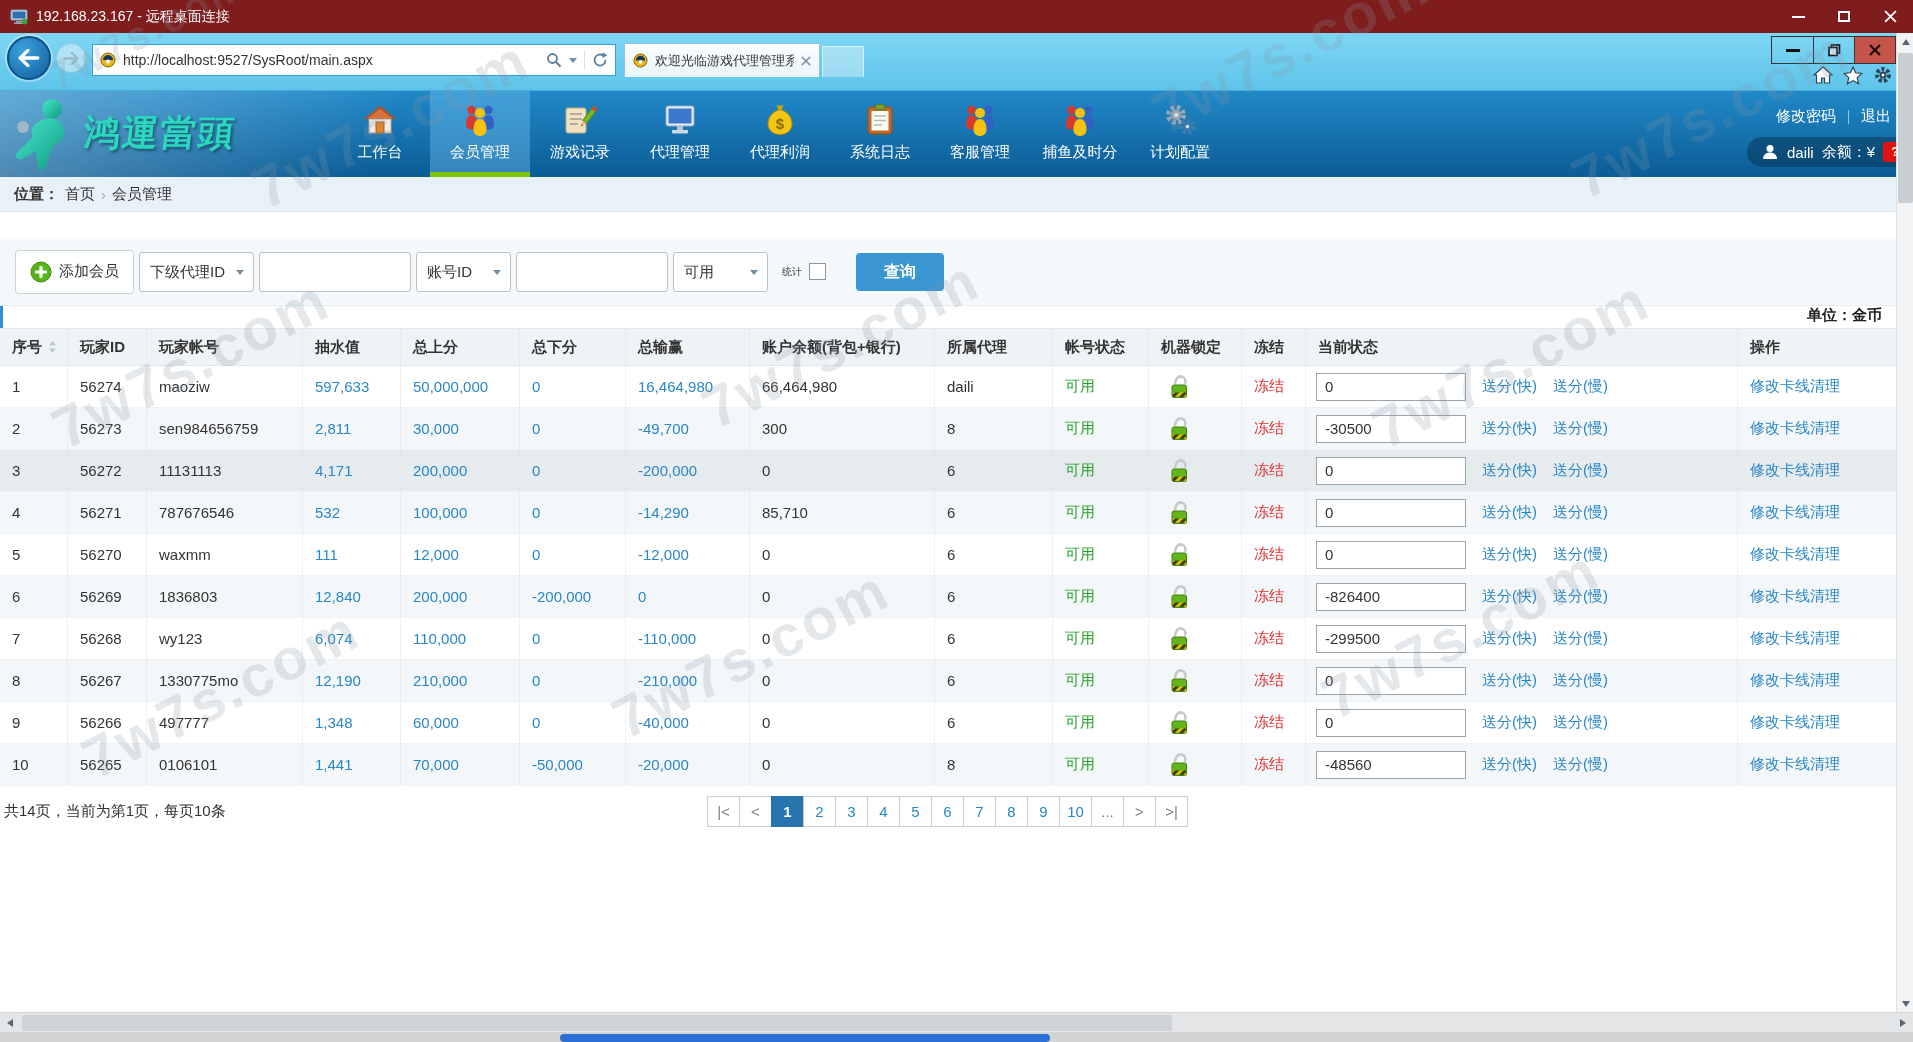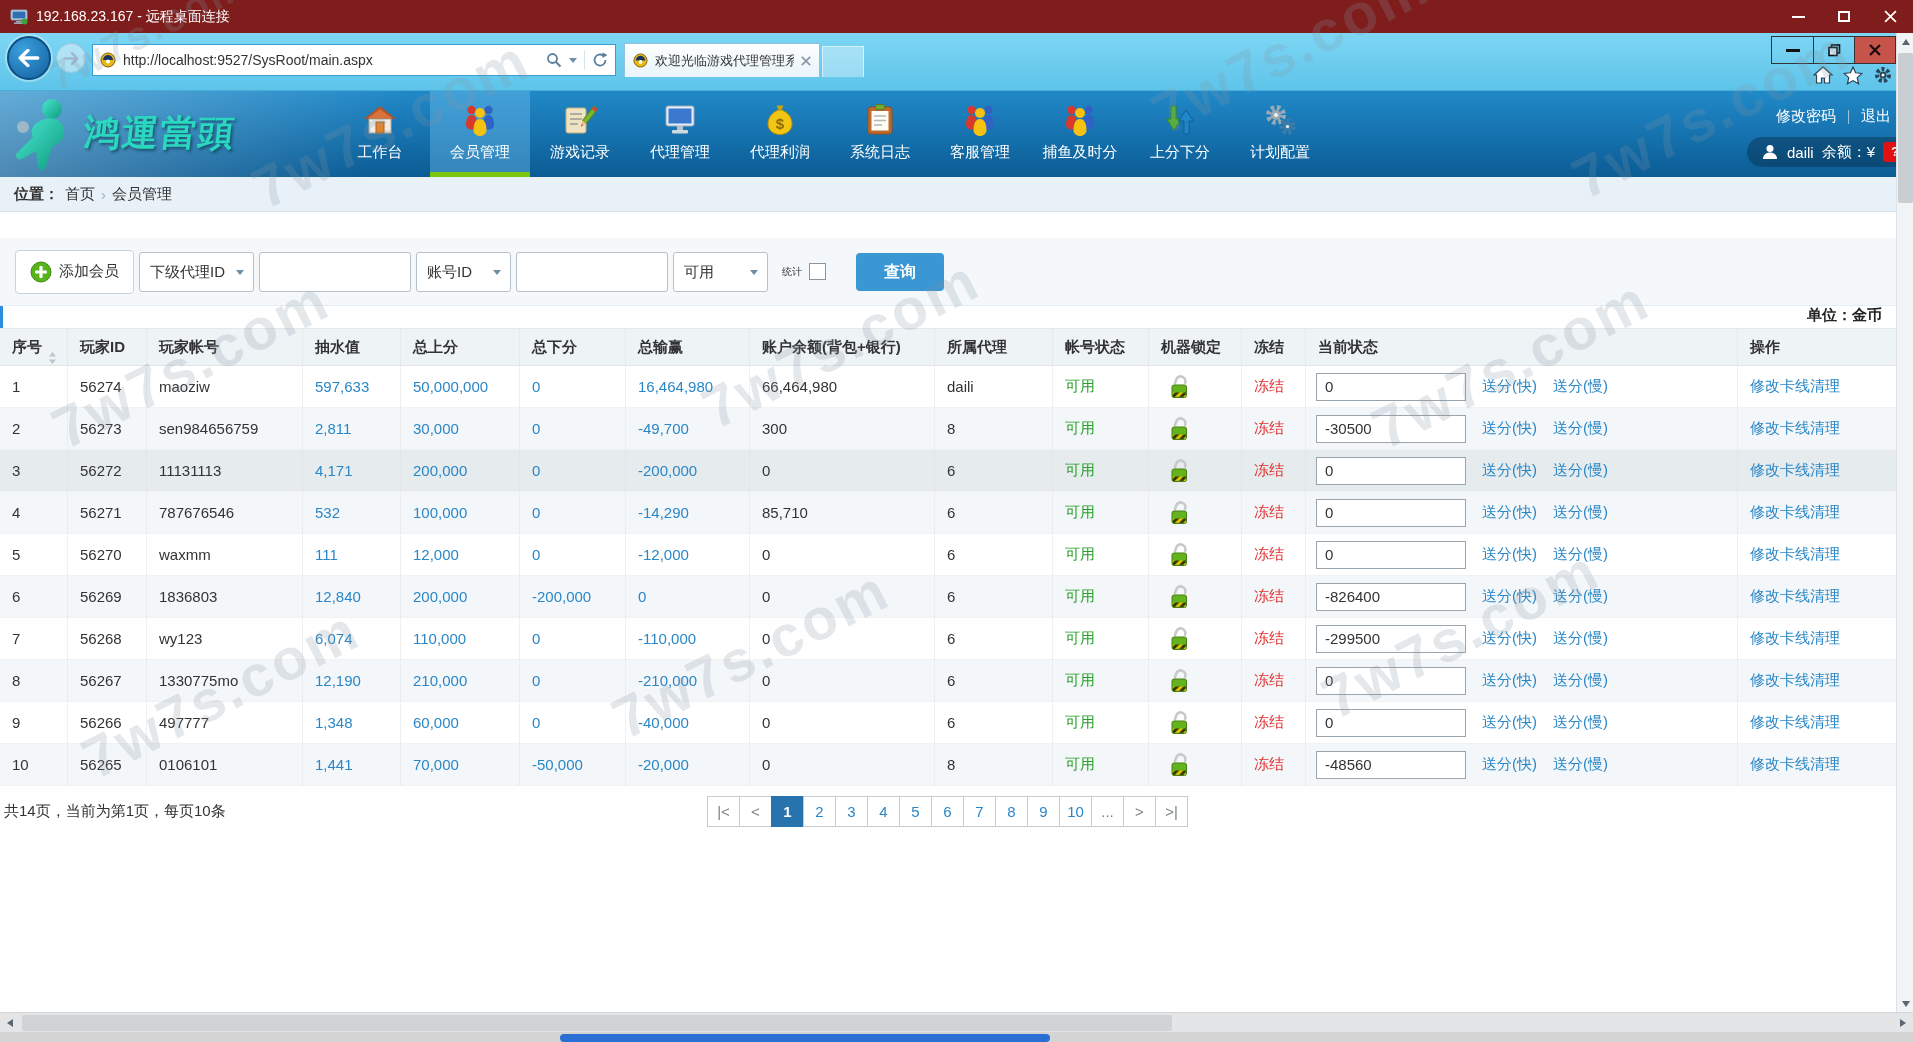--- a/index.html
+++ b/index.html
@@ -86,21 +86,21 @@
   .tb-input{width:152px;height:40px;border:1px solid #b6c1c9;border-radius:3px;margin-left:5px;padding:0 8px;font-size:15px;}
   .stat-label{margin-left:14px;font-size:10px;color:#333;}
   .stat-check{width:17px;height:17px;border:1px solid #8a959e;background:#fff;margin-left:7px;cursor:pointer;}
   .search-btn{margin-left:30px;width:88px;height:38px;background:#3a97d3;border-radius:4px;color:#fff;font-size:16px;font-weight:bold;text-align:center;line-height:38px;cursor:pointer;}
 
   .unit{position:absolute;top:94px;right:14px;font-size:15px;font-weight:bold;color:#222;}
 
   .table{position:absolute;left:0;top:116px;width:100%;}
   .thead,.trow{display:grid;grid-template-columns:68px 79px 156px 98px 119px 106px 124px 185px 118px 96px 93px 64px 432px 158px;}
   .thead{height:38px;background:#eef3f6;border-top:1px solid #e2e8ec;border-bottom:1px solid #dfe5e9;}
-  .thead .cell{line-height:36px;font-weight:bold;color:#333;font-size:15px;align-items:flex-end;}
+  .thead .cell{line-height:36px;font-weight:bold;color:#333;font-size:15px;}
   .hblue{color:#2a87c7;cursor:pointer;}
   .cell{padding-left:12px;border-right:1px dotted #e2e2e2;white-space:nowrap;overflow:hidden;display:flex;align-items:center;gap:4px;font-size:15px;color:#333;}
   .cell:last-child{border-right:none;}
   .trow{height:42px;border-bottom:1px solid #f0f2f4;background:#fff;}
   .trow.alt{background:#f4f7f9;}
   .trow.hl{background:#e6ebee;}
   .num{color:#2a87c7;}
   .ok{color:#2aa12a;}
   .frz{color:#e23030;cursor:pointer;}
   .lockc{justify-content:flex-start;padding-left:20px;cursor:pointer;}
@@ -360,29 +360,20 @@
               <path d="M25.5 12c-3.6 0-5.5 4-5.5 9.5 0 3 2.4 5 5.5 5s5.5-2 5.5-5C31 16 29.1 12 25.5 12z" fill="#2f62c4"></path>
               <circle cx="17" cy="10" r="5" fill="#f6c211"></circle>
               <path d="M17 16c-4.2 0-6.5 4.6-6.5 11 0 3.5 2.9 6 6.5 6s6.5-2.5 6.5-6c0-6.4-2.3-11-6.5-11z" fill="#f6c211"></path>
             </svg>
           </span>
           <span class="nav-lb">捕鱼及时分</span>
         </div>
         <div class="nav-item">
           <span class="nav-ic">
             <svg width="34" height="34" viewBox="0 0 34 34">
-              <path d="M8 3v13H3.5L11 27l7.5-11H13V3z" fill="#4db32a" stroke="#35831a"></path>
-              <path d="M26 31V18h4.5L23 7l-7.5 11H21v13z" fill="#1f86c9" stroke="#135f96"></path>
-            </svg>
-          </span>
-          <span class="nav-lb">上分下分</span>
-        </div>
-        <div class="nav-item">
-          <span class="nav-ic">
-            <svg width="34" height="34" viewBox="0 0 34 34">
               <circle cx="13" cy="12" r="7.5" fill="none" stroke="#9aa9b4" stroke-width="5" stroke-dasharray="3.4 2.6"></circle>
               <circle cx="13" cy="12" r="5" fill="#9aa9b4"></circle>
               <circle cx="13" cy="12" r="2" fill="#eef2f5"></circle>
               <circle cx="24.5" cy="23.5" r="6" fill="none" stroke="#3f7ca8" stroke-width="4.5" stroke-dasharray="3 2.4"></circle>
               <circle cx="24.5" cy="23.5" r="4" fill="#3f7ca8"></circle>
               <circle cx="24.5" cy="23.5" r="1.6" fill="#eef2f5"></circle>
             </svg>
           </span>
           <span class="nav-lb">计划配置</span>
         </div>

